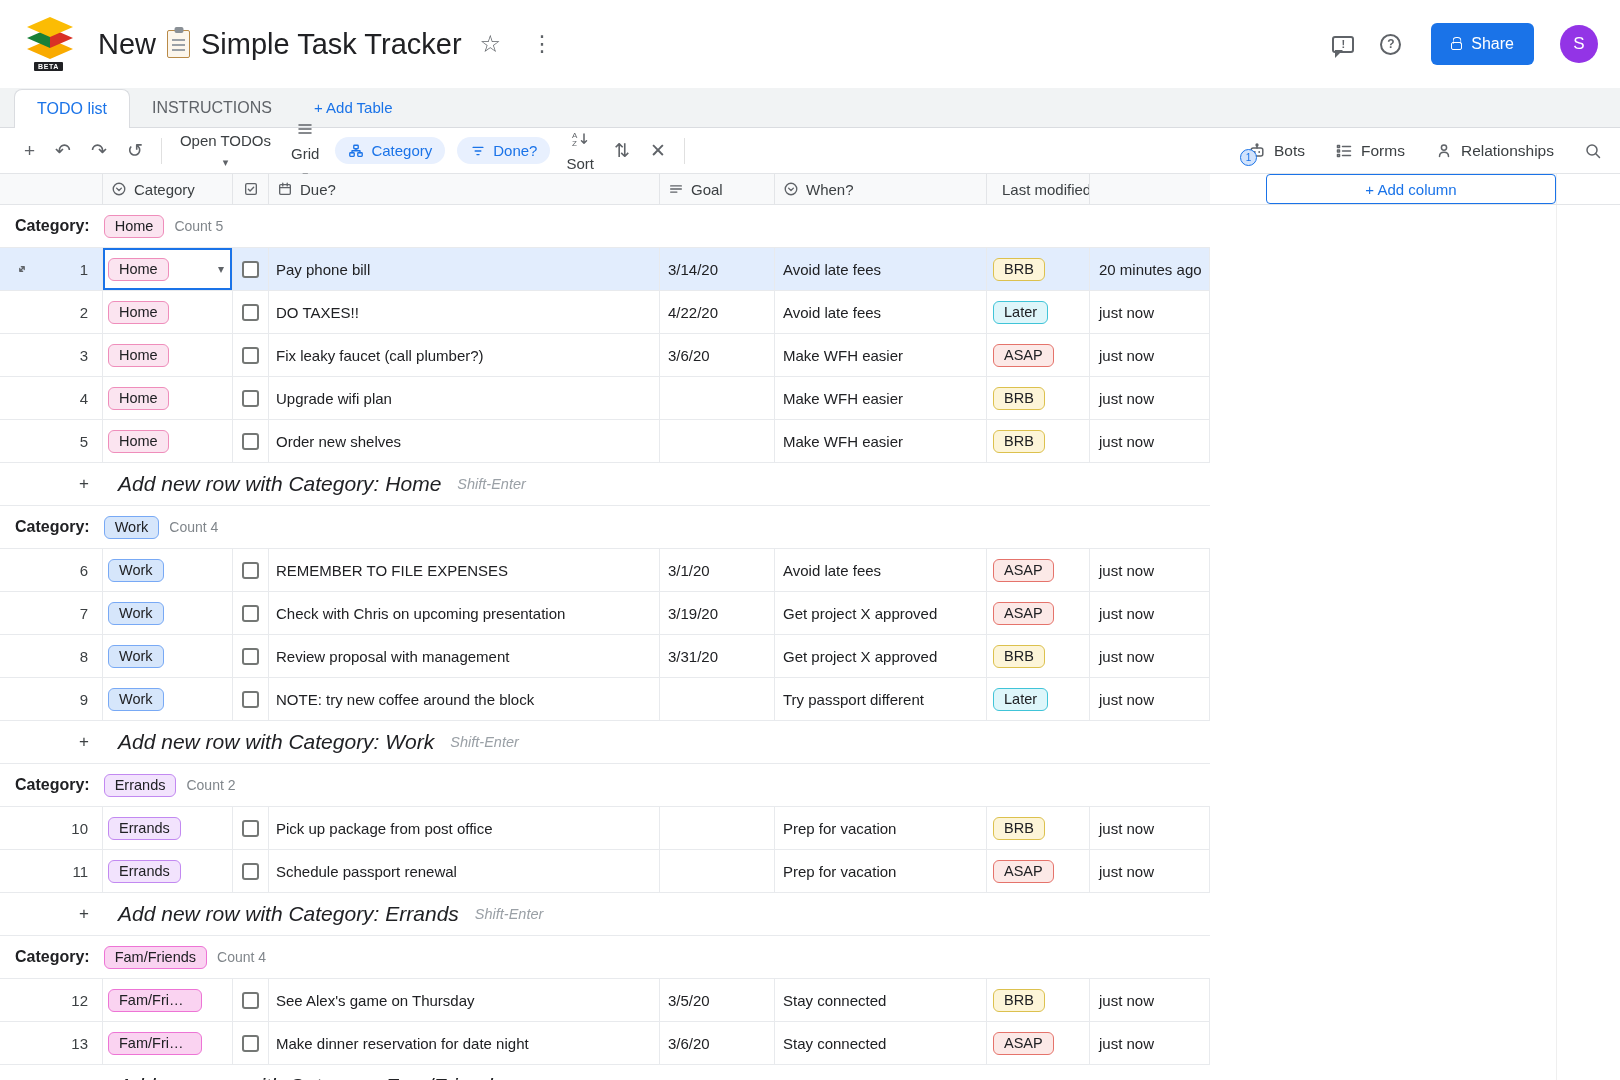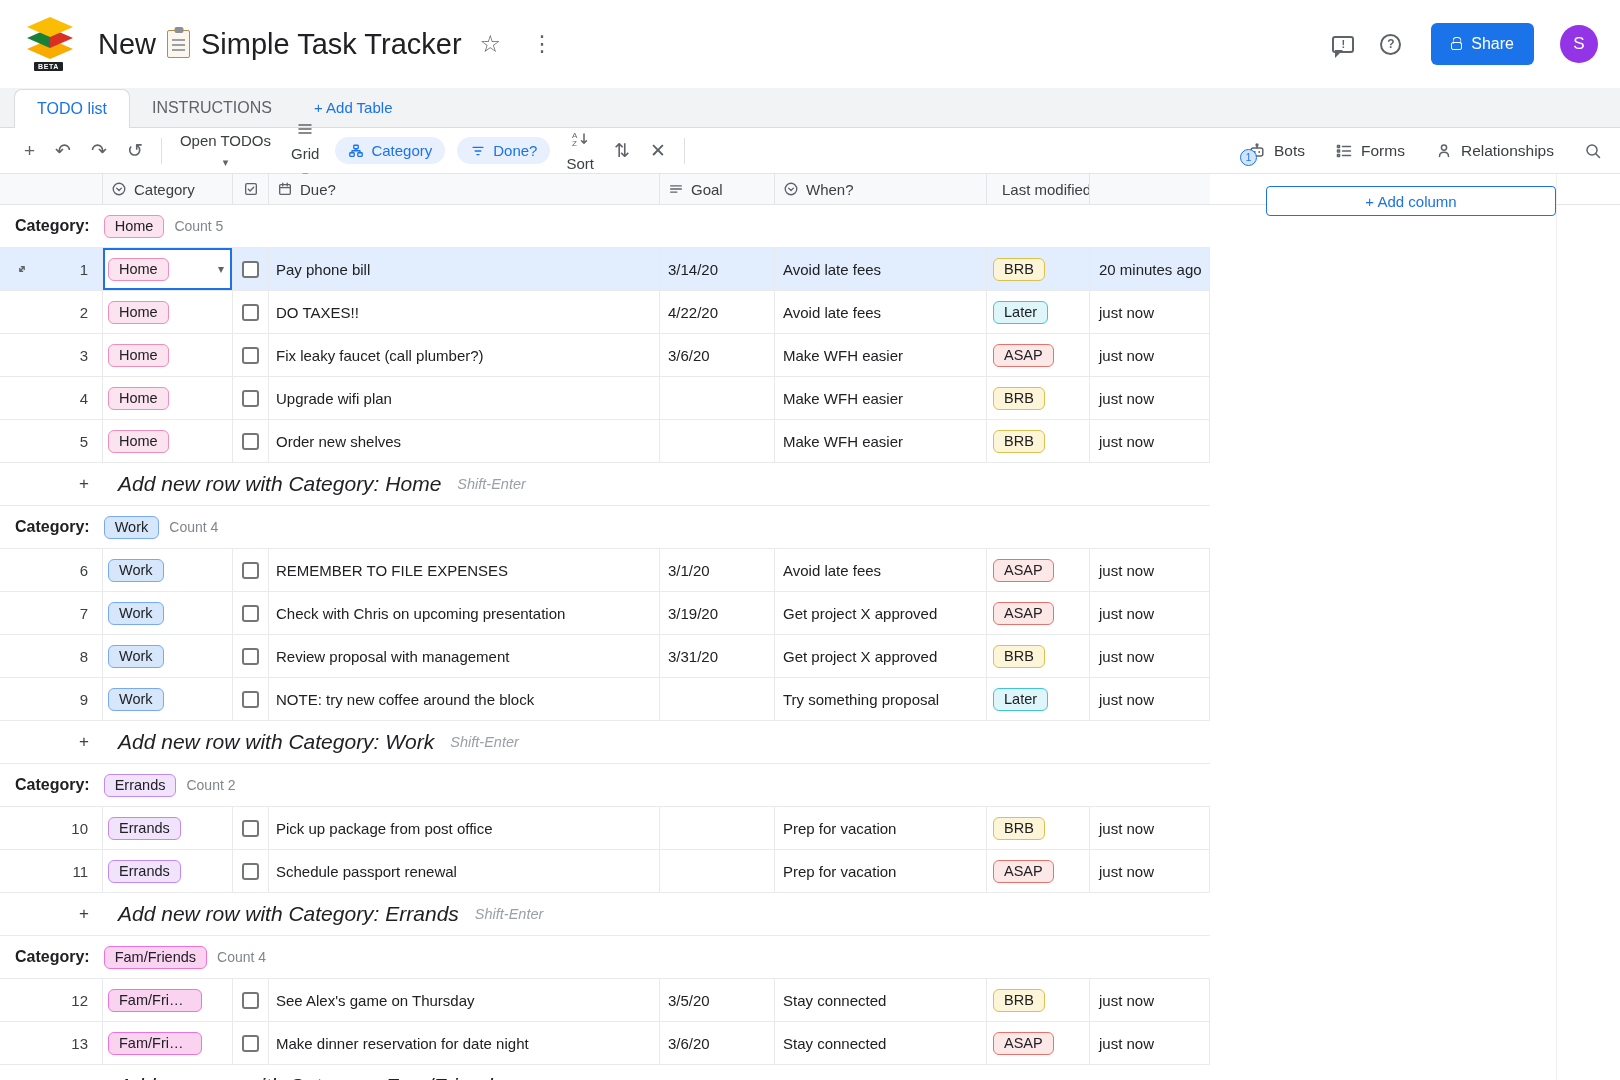--- a/index.html
+++ b/index.html
@@ -85,21 +85,21 @@
   .grid8 { display:grid; grid-template-columns:103px 130px 36px 391px 115px 212px 103px 120px;
     width:1210px; }
   .thead { position:relative; height:31px; border-bottom:1px solid #e3e5e8; }
   .thead .grid8 { height:30px; background:#f8f9fa; }
   .hcell { display:flex; align-items:center; gap:7px; padding:0 8px; font-size:15px; color:#3c4043;
     border-right:1px solid #e3e5e8; cursor:pointer; white-space:nowrap; overflow:hidden; }
   .hcell.center { justify-content:center; padding:0; }
   .addcol { position:absolute; left:1266px; top:0; width:290px; height:30px;
     border:1px solid var(--accent,#1a73e8); border-radius:4px; background:#fff;
     color:var(--accent,#1a73e8); font-size:15px; display:flex; align-items:center;
-    justify-content:center; cursor:pointer;margin-top:12px; }
+    justify-content:center; cursor:pointer; }
 
   .ghead { width:1210px; height:43px; display:flex; align-items:center; padding-left:15px;
     border-bottom:1px solid #e8eaed; background:#fff; }
   .ghead .glabel { font-size:16px; font-weight:bold; color:#202124; }
   .ghead .chip { margin-left:14px; }
   .gcount { margin-left:10px; font-size:14px; color:#80868b; }
 
   .trow { height:43px; border-bottom:1px solid #e8eaed; background:#fff; }
   .trow > div { display:flex; align-items:center; border-right:1px solid #e8eaed; font-size:15px;
     overflow:hidden; white-space:nowrap; cursor:pointer; background:inherit; }
@@ -518,21 +518,21 @@
     </div>
     <div class="c-cat">
       <span class="chip work">Work</span>
 
     </div>
     <div class="c-done">
       <span class="cb"></span>
     </div>
     <div class="c-task">NOTE: try new coffee around the block</div>
     <div class="c-due"></div>
-    <div class="c-goal">Try something proposal</div>
+    <div class="c-goal">Try passport different</div>
     <div class="c-when">
       <span class="chip later">Later</span>
     </div>
     <div class="c-mod">just now</div>
   </div>
 </div>
     <div class="addrow">
       <span class="plus">+</span>
       <span class="atext">Add new row with Category: Work</span>
       <span class="ahint">Shift-Enter</span>

